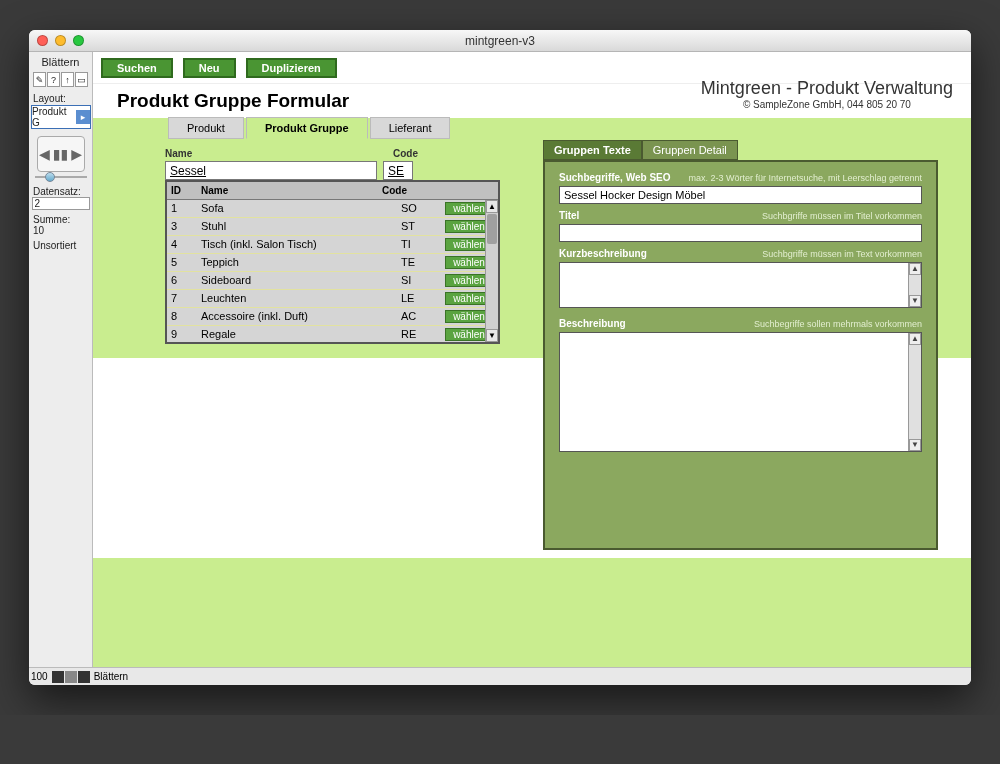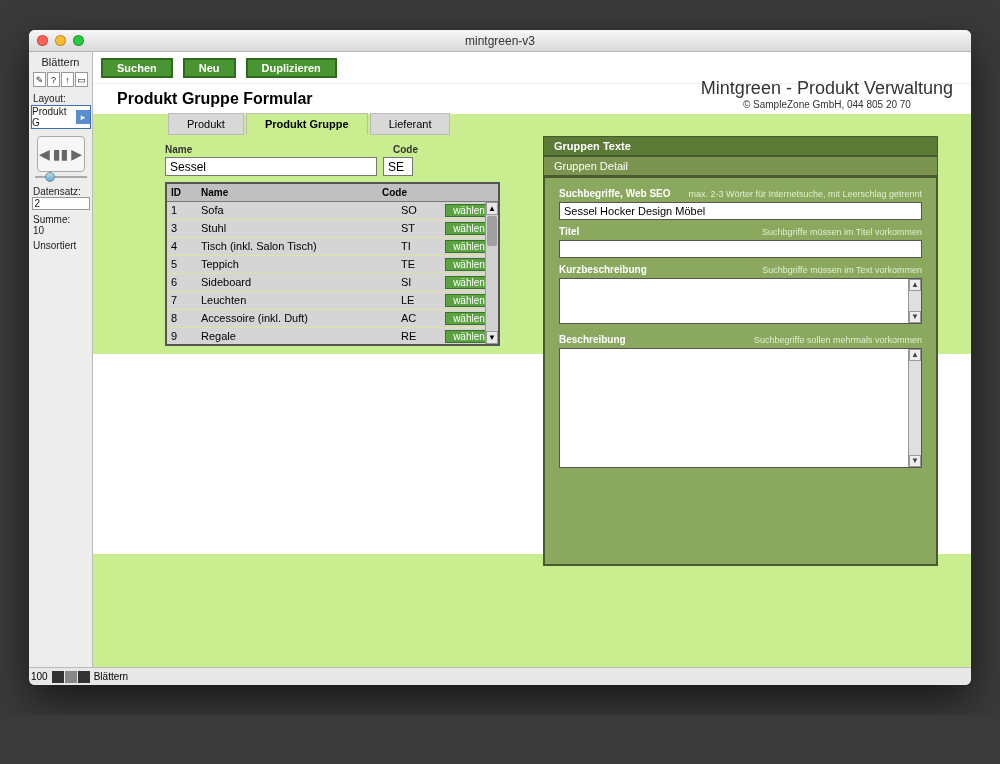--- a/index.html
+++ b/index.html
@@ -58,49 +58,49 @@
   .slider-thumb{position:absolute;left:10px;top:-4px;width:10px;height:10px;border-radius:50%;background:linear-gradient(#bde,#6ac);border:1px solid #789;}
   .side-label{padding:4px 2px 0 2px;}
   .side-input{ width:58px; margin:0 auto; border:1px solid #999; background:#fff; padding:0 2px; font-size:10px;}
   
   .main { flex:1; background:#fff; position:relative; display:flex; flex-direction:column;}
   .topbar{ height:32px; background:#fff; border-bottom:1px solid #eee; display:flex; align-items:center; padding-left:8px; gap:10px;}
   .gbtn{ background:#4a9533; color:#fff; border:2px solid #2f6a1e; font-size:11px; font-weight:bold; padding:2px 14px; cursor:pointer;}
   .brand-area{position:absolute; right:18px; top:6px; text-align:center;}
   .brand-title{ font-size:18px; color:#333;margin-top:20px;}
   .brand-sub{ font-size:10px; color:#333;}
-  .page-title{ font-size:16px; font-weight:bold; padding:6px 0 6px 24px;}
+  .page-title{ font-size:19px; font-weight:bold; padding:6px 0 6px 24px;}
   .page-bg{ background:#c9ed8f; flex:1; position:relative;}
   .tab-row{ position:absolute; top:-1px; left:75px; display:flex;}
   .tab{ padding:4px 18px; font-size:11px; background:#d8d8d8; border:1px solid #bbb; margin-right:2px; cursor:pointer;}
   .tab.active{ background:#c9ed8f; border-bottom:1px solid #c9ed8f; font-weight:bold;}
   .form-area{ padding-top:30px; padding-left:72px; display:flex; gap:30px; align-items:flex-start;}
   
   .leftcol{ width:335px;}
   .label-row{ display:flex; gap:10px; margin-bottom:2px;}
   .lbl{ font-size:10px; font-weight:bold; color:#333;}
   .name-input{ width:212px; height:19px; border:1px solid #777; background:#fff; padding:0 4px; font-size:12px;}
   .code-input{ width:30px; height:19px; border:1px solid #777; background:#fff; padding:4px 4px; font-size:12px; margin-left:0px;}
-  .name-row{display:flex;gap:6px;align-items:center;margin-bottom:6px;}
+  .name-row{display:flex;gap:6px;align-items:center;text-decoration:underline;}
   .table-wrap{ border:2px solid #555; width:335px; background:#bfbfbf;}
   .thead{ display:flex; background:#c0c0c0; border-bottom:1px solid #777; font-size:10px; font-weight:bold;}
   .th{ padding:3px 4px;}
   .th-id{width:30px;} .th-name{flex:1;} .th-code{width:60px;text-align:left;} .th-btn{width:60px;}
   .tbody{ max-height:142px; overflow:hidden; position:relative;}
   .trow{ display:flex; border-bottom:1px solid #e2e2a0; background:#d5d5d5; font-size:11px; align-items:center;}
   .td{ padding:1px 4px; height:17px; line-height:15px;}
   .td-id{width:30px;} .td-name{flex:1;} .td-code{width:46px;}
   .td-btn{width:55px; padding:1px 2px;}
   .selbtn{ width:48px; background:#5aa340; color:#fff; border:1px solid #3a7326; font-size:10px; padding:0px 0; cursor:pointer;}
   .scroll-col{position:absolute;right:0;top:0;bottom:0;width:13px;background:#d0d0d0;border-left:1px solid #999;}
   .scroll-arrow{height:13px;background:#e8e8e8;border:1px solid #999;font-size:8px;text-align:center;line-height:11px;}
   .scroll-thumb{height:30px;background:#a0a0a0;margin:1px;border-radius:2px;}
   
   .rightpanel{ position:absolute; left:450px; top:22px; width:395px;}
-  .subtab-row{display:flex;flex-direction:column;}
+  .subtab-row{display:flex;}
   .subtab{padding:3px 10px;font-size:11px;background:#7a9450;color:#fff;border:1px solid #4a5a30;cursor:pointer;}
   .subtab.active{background:#5a7a35;font-weight:bold;}
   .panel-body{border:2px solid #4a5a30;background:#8ba85f;padding:10px 14px 16px 14px;color:#fff;font-size:10px; min-height:390px;}
   .p-label{font-weight:bold;font-size:10px;display:flex;justify-content:space-between;align-items:baseline;}
   .p-hint{font-size:9px;font-weight:normal;color:#e2eecf;}
   .p-input{width:100%;border:1px solid #555;background:#fff;color:#000;padding:2px 4px;font-size:11px;margin:3px 0 6px;}
   .p-notice{font-size:9px;font-weight:bold;color:#fff;line-height:1.3;margin-bottom:8px;}
   .p-textarea{width:100%;background:#fff;border:1px solid #555;position:relative;}
   .ta-scroll{position:absolute;right:0;top:0;bottom:0;width:13px;background:#e0e0e0;border-left:1px solid #999;}
   .ta-arr{height:12px;background:#eee;border:1px solid #999;font-size:8px;text-align:center;line-height:10px;color:#444;}

